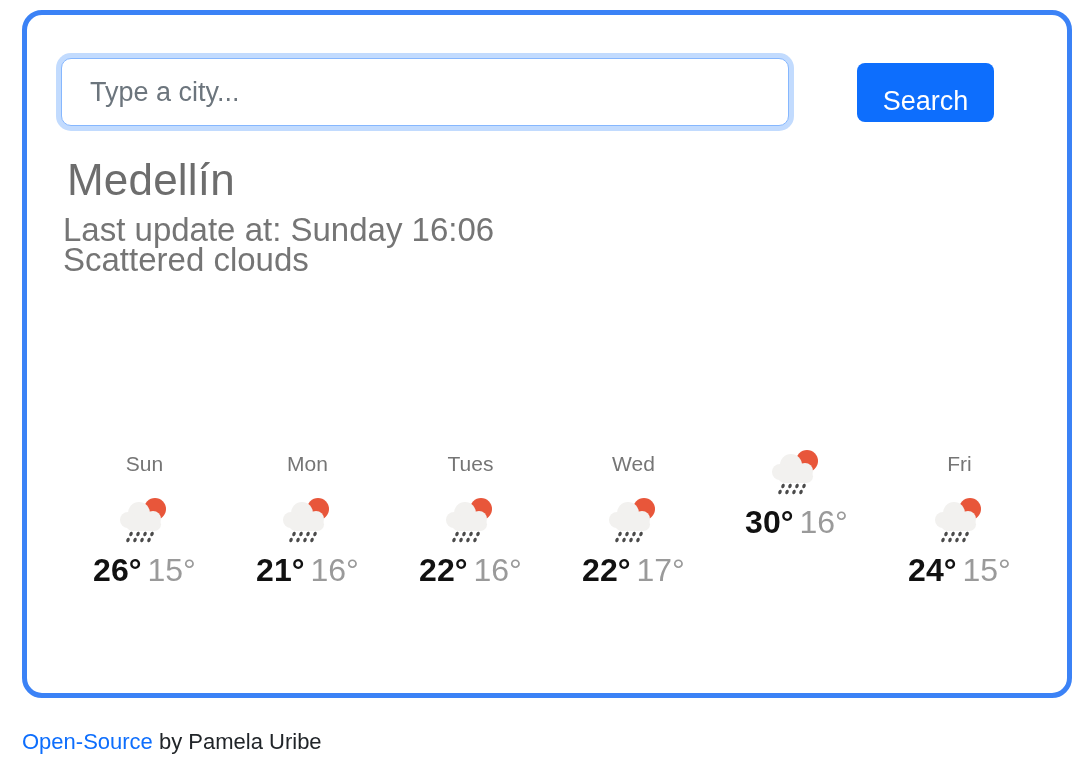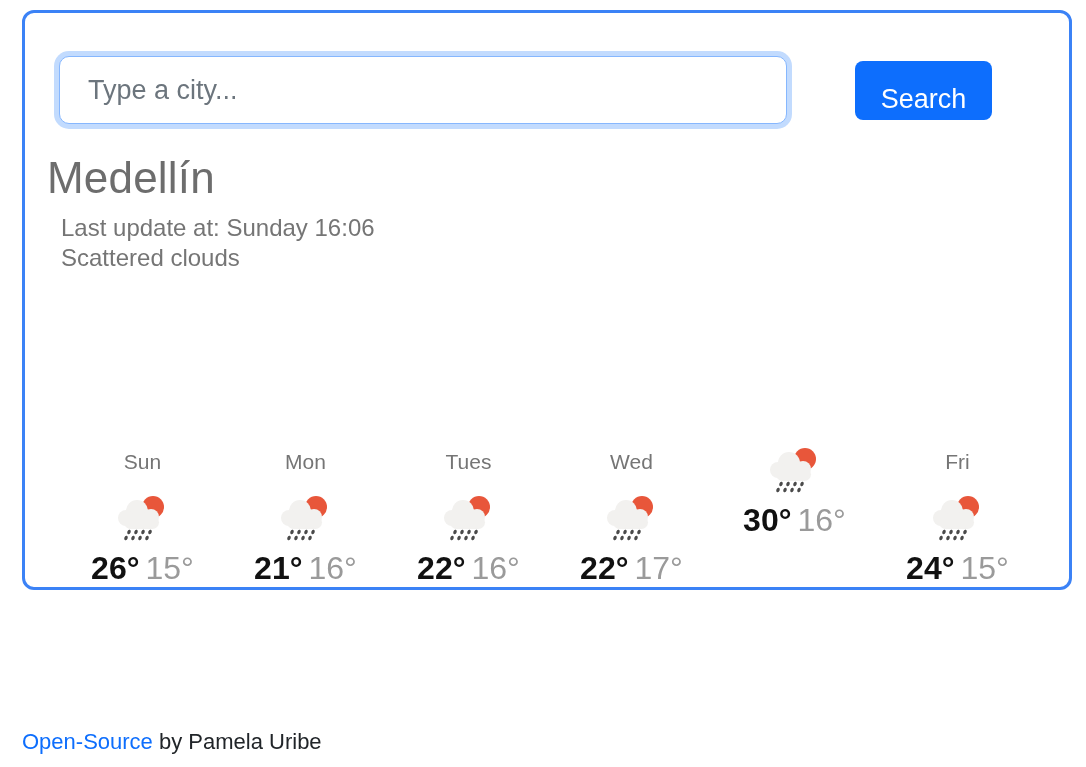--- a/index.html
+++ b/index.html
@@ -18,24 +18,24 @@
     height: 767px;
     overflow: hidden;
   }
 
   
   .weather-card {
     position: absolute;
     left: 22px;
     top: 10px;
     width: 1050px;
-    height: 580px;
+    height: 688px;
     background: #ffffff;
-    border: 3px solid #3b82f6;
-    border-radius: 12px;
+    border: 5px solid #3b82f6;
+    border-radius: 20px;
   }
 
   
   .search-row {
     position: absolute;
     left: 34px;
     top: 35px;
     width: 950px;
     height: 80px;
   }
@@ -83,33 +83,33 @@
     font-size: 27px;
     line-height: 59px;
     text-align: center;
     cursor: pointer;
     padding: 9px;
   }
 
   
   .city-name {
     position: absolute;
-    left: 22px;
+    left: 40px;
     top: 140px;
     font-size: 44px;
     font-weight: 400;
     color: #6d6d6d;
     letter-spacing: 0.2px;
   }
 
   .meta-lines {
     position: absolute;
     left: 36px;
     top: 200px;
-    font-size: 24px;
+    font-size: 33px;
     line-height: 30px;
     color: #757575;
   }
   .meta-lines .meta-line { display: block; }
 
   
   .current-row {
     position: absolute;
     left: 36px;
     top: 278px;

